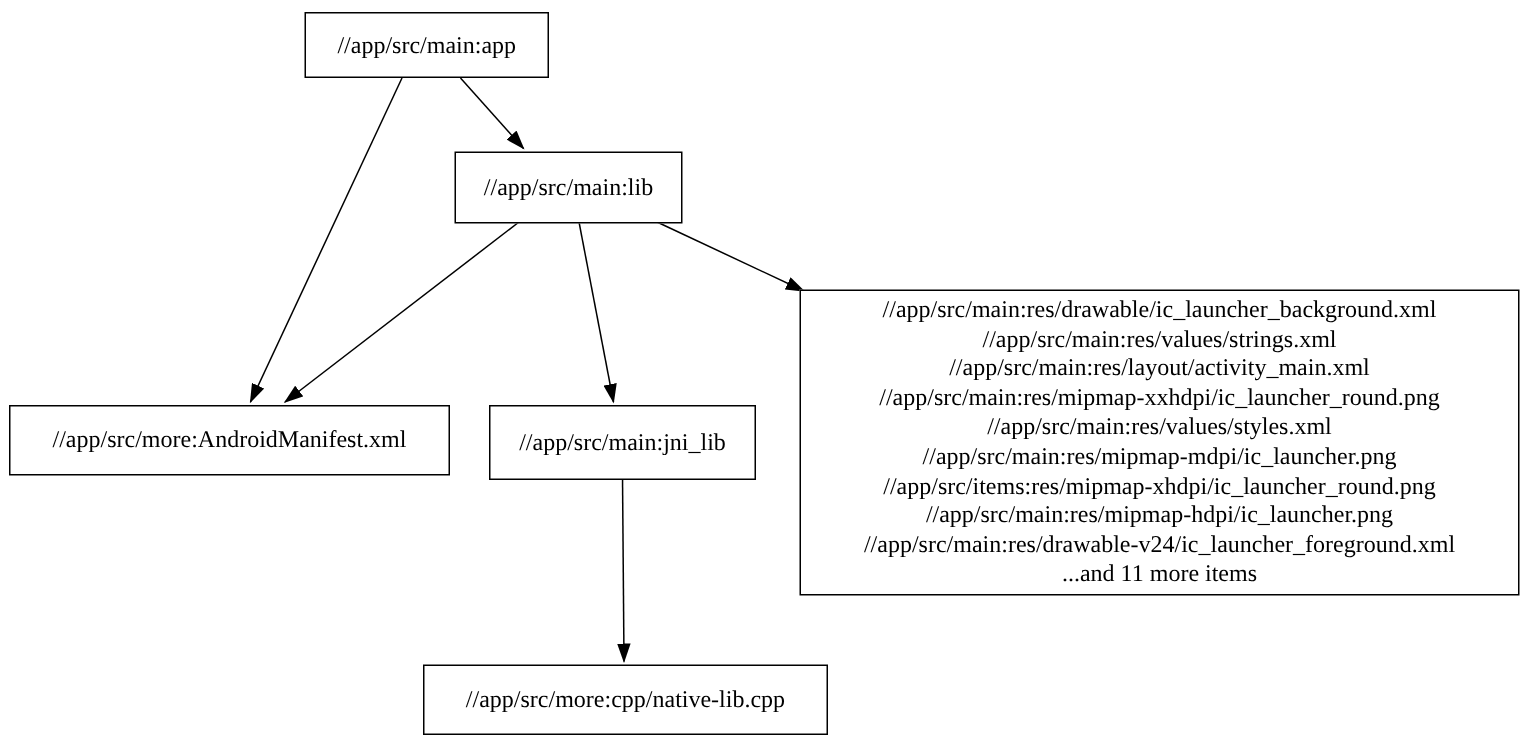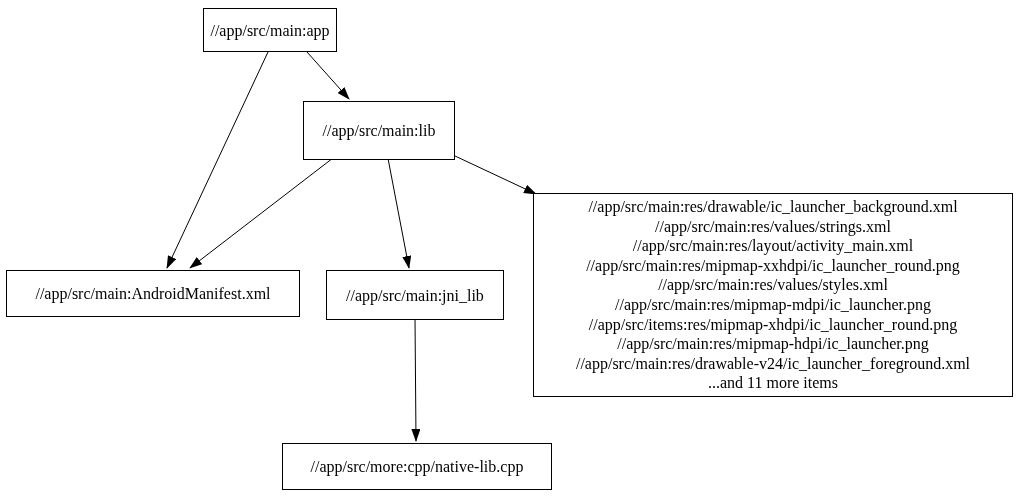--- a/index.html
+++ b/index.html
@@ -30,22 +30,22 @@
     border: 1px solid #000000;
     background: #ffffff;
     display: flex;
     align-items: center;
     justify-content: center;
     text-align: center;
     font-size: 16px;
     line-height: 19px;
     white-space: nowrap;
   }
-  .node-app      { left: 203px; top: 8px;   width: 134px; height: 44px; }
-  .node-lib      { left: 303px; top: 101px; width: 152px; height: 59px; }
+  .node-app      { left: 203px; top: 8px;   width: 163px; height: 44px; }
+  .node-lib      { left: 303px; top: 101px; width: 152px; height: 48px; }
   .node-manifest { left: 6px;   top: 270px; width: 294px; height: 47px; }
   .node-jni      { left: 326px; top: 270px; width: 178px; height: 50px; }
   .node-native   { left: 282px; top: 443px; width: 270px; height: 47px; }
   .node-res {
     left: 533px; top: 193px; width: 480px; height: 204px;
     flex-direction: column;
     justify-content: center;
     line-height: 19.6px;
   }
   .res-line {
@@ -74,21 +74,21 @@
 
   <div class="node node-app">
     <span>//app/src/main:app</span>
   </div>
 
   <div class="node node-lib">
     <span>//app/src/main:lib</span>
   </div>
 
   <div class="node node-manifest">
-    <span>//app/src/main:AndroidManifest.xml</span>
+    <span>//app/src/more:AndroidManifest.xml</span>
   </div>
 
   <div class="node node-jni">
     <span>//app/src/main:jni_lib</span>
   </div>
 
   <div class="node node-res">
     <div class="res-line">//app/src/main:res/drawable/ic_launcher_background.xml</div>
     <div class="res-line">//app/src/main:res/values/strings.xml</div>
     <div class="res-line">//app/src/main:res/layout/activity_main.xml</div>

